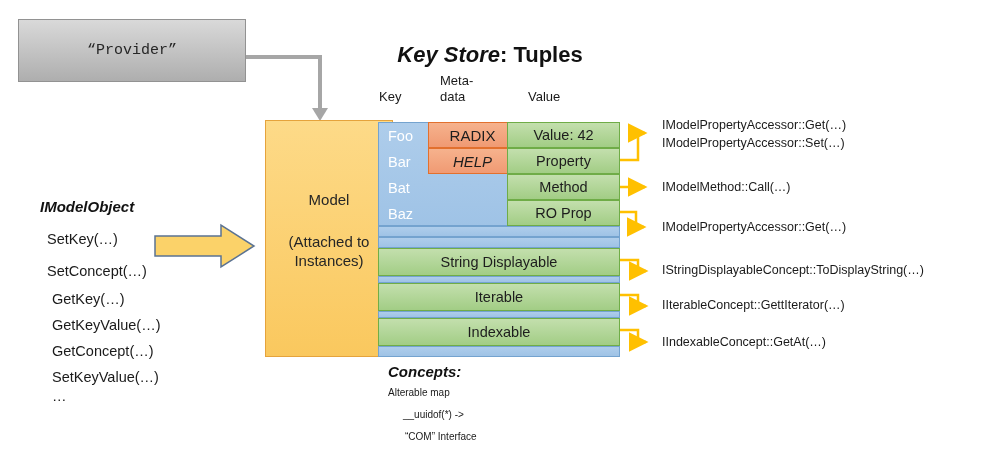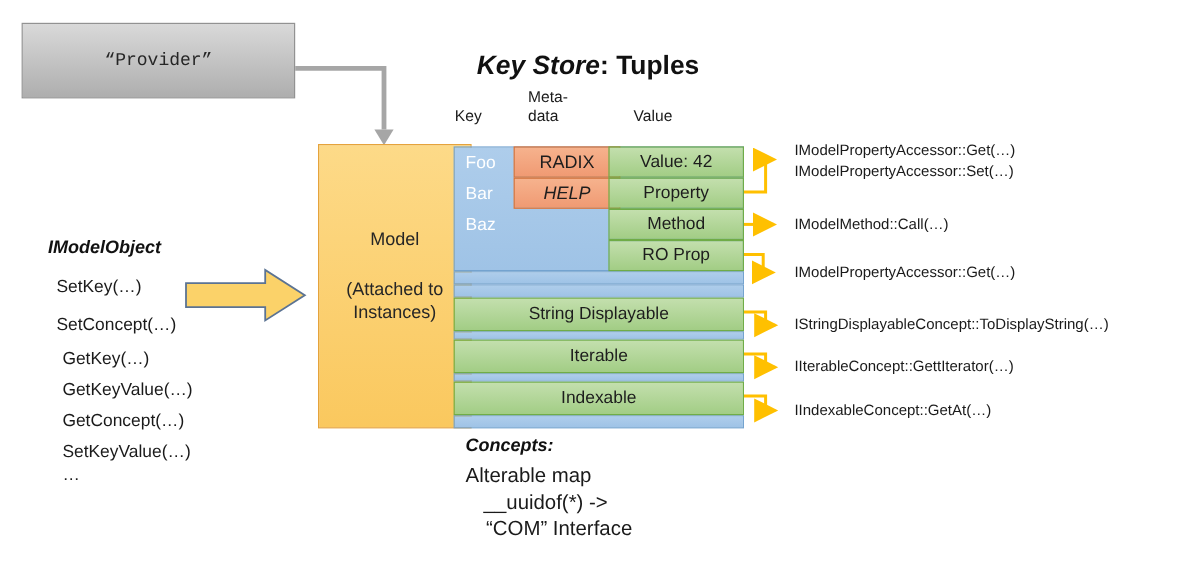--- a/index.html
+++ b/index.html
@@ -54,21 +54,21 @@
     border:1.25px solid #70ad47;font-size:14.5px;color:#1d1d1d;
   }
   .blue-strip{left:378px;width:242px;}
 
   .left-head{left:40px;top:198px;font-size:15px;font-weight:bold;font-style:italic;color:#111;}
   .left-item{font-size:14.5px;color:#1a1a1a;}
 
   .callout{left:662px;font-size:12.5px;color:#1a1a1a;white-space:nowrap;}
 
   .footer-head{left:388px;top:363px;font-size:15px;font-weight:bold;font-style:italic;color:#111;}
-  .footer-line{font-size:17px;color:#1a1a1a;}
+  .footer-line{font-size:10px;color:#1a1a1a;}
 
   svg.overlay{position:absolute;left:0;top:0;pointer-events:none;}
 </style>
 </head>
 <body>
 
 <div id="canvas">
 
   <div class="abs provider-box center">“Provider”</div>
 
@@ -105,20 +105,21 @@
   <div class="abs col-head" style="left:528px;top:89px;">Value</div>
 
   <div class="abs model-box">
     <div class="model-title">Model</div>
     <div class="model-sub">(Attached to Instances)</div>
   </div>
 
   <div class="abs blue keys-area">
     <div class="key-label">Foo</div>
     <div class="key-label">Bar</div>
+    <div class="key-label">Bat</div>
     <div class="key-label">Baz</div>
   </div>
 
   <div class="abs blue blue-strip" style="top:226px;height:11px;"></div>
   <div class="abs blue blue-strip" style="top:237px;height:11px;"></div>
   <div class="abs blue blue-strip" style="top:276px;height:7px;"></div>
   <div class="abs blue blue-strip" style="top:311px;height:7px;"></div>
   <div class="abs blue blue-strip" style="top:346px;height:11px;"></div>
 
   <div class="abs meta-box center" style="top:122px;">RADIX</div>

